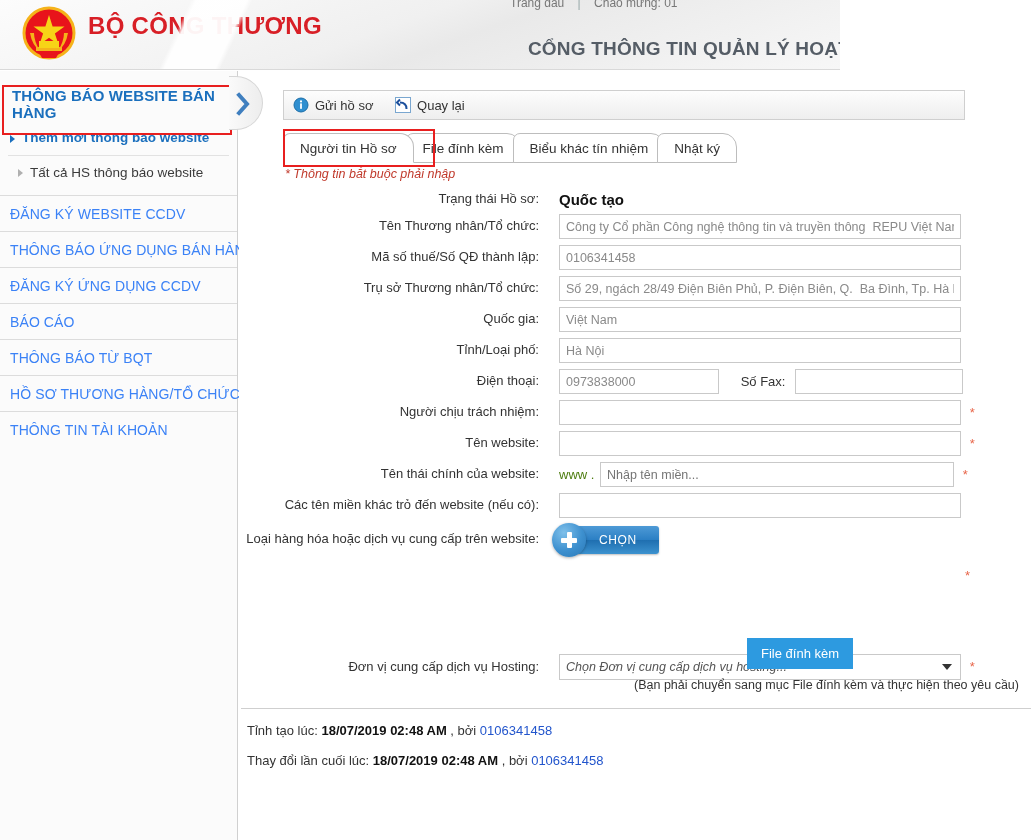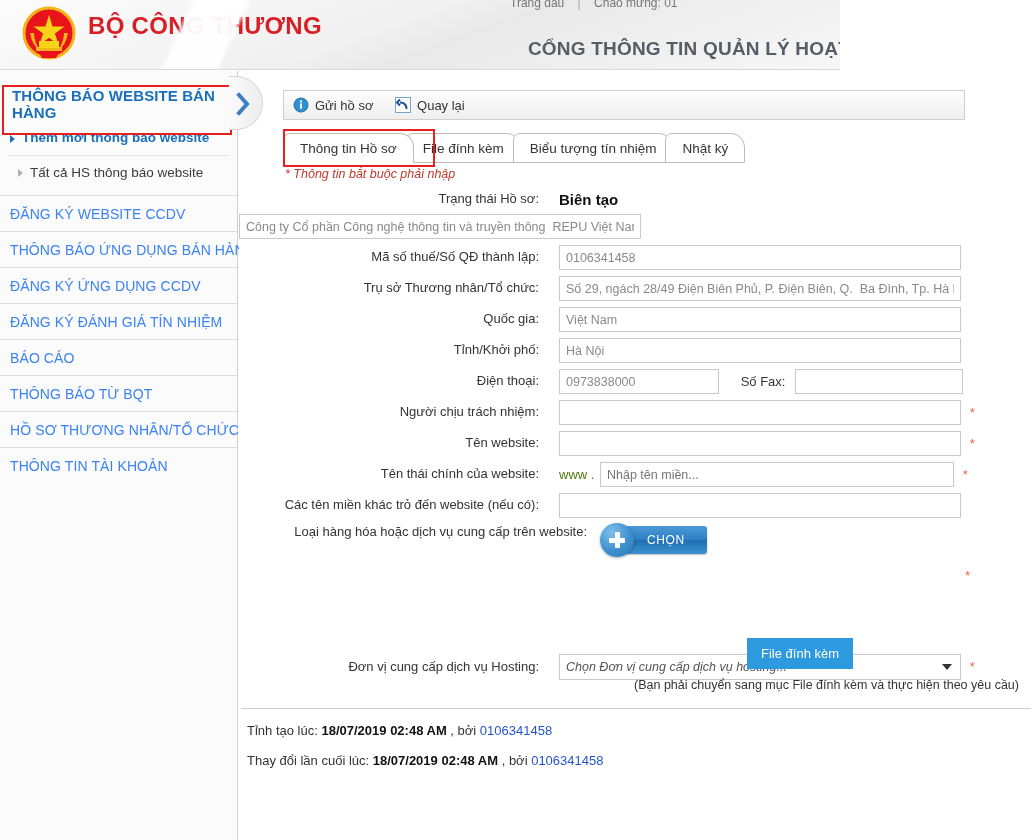--- a/index.html
+++ b/index.html
@@ -229,24 +229,23 @@
 <div id="sidebar">
   <div class="side-head">THÔNG BÁO WEBSITE BÁN HÀNG</div>
   <div class="side-sub">Thêm mới thông báo website</div>
   <div class="side-sub2">Tất cả HS thông báo website</div>
   <div class="side-hot"></div>
 
   <div class="list-wrap">
     <div class="side-item">ĐĂNG KÝ WEBSITE CCDV</div>
     <div class="side-item">THÔNG BÁO ỨNG DỤNG BÁN HÀNG</div>
     <div class="side-item">ĐĂNG KÝ ỨNG DỤNG CCDV</div>
-    <div class="side-item">ĐĂNG KÝ ĐÁNH GIÁ TÍN NHIỆM</div>
     <div class="side-item">BÁO CÁO</div>
     <div class="side-item">THÔNG BÁO TỪ BQT</div>
-    <div class="side-item">HỒ SƠ THƯƠNG NHÂN/TỔ CHỨC</div>
+    <div class="side-item">HỒ SƠ THƯƠNG HÀNG/TỔ CHỨC</div>
     <div class="side-item">THÔNG TIN TÀI KHOẢN</div>
   </div>
 </div>
 
 <div class="collapse-btn">
   <span>
     <svg width="20" height="26" viewBox="0 0 20 26">
       <path d="M5 4 L13 13 L5 22" fill="none" stroke="#3f7fbf" stroke-width="4" stroke-linecap="square"></path>
     </svg>
   </span>
@@ -270,38 +269,39 @@
         <svg width="16" height="16" viewBox="0 0 16 16">
           <rect x="0.5" y="0.5" width="15" height="15" fill="#fff" stroke="#7aa7d0"></rect>
           <path d="M11.5 12 C11.5 7 8 5.5 5 5.5 M5 2.5 L2 5.5 L5 8.5" fill="none" stroke="#1b4f9c" stroke-width="2"></path>
         </svg>
       </span>
       <span>Quay lại</span>
     </span>
   </div>
 
   <div class="tabs">
-    <div class="tab active">Thông tin Hồ sơ</div>
+    <div class="tab active">Người tin Hồ sơ</div>
     <div class="tab inactive">File đính kèm</div>
-    <div class="tab inactive">Biểu tượng tín nhiệm</div>
+    <div class="tab inactive">Biểu khác tín nhiệm</div>
     <div class="tab inactive">Nhật ký</div>
   </div>
   <div class="tab-hot"></div>
   <div class="req-note">* Thông tin bắt buộc phải nhập</div>
 
   <div class="form">
 
     <div class="frow">
       <div class="label">Trạng thái Hồ sơ:</div>
       <div class="field">
-        <span style="font-size:15px;font-weight:bold;color:#111;">Biên tạo</span>
-      </div>
-    </div>
-
-    <div class="frow">
+        <span style="font-size:15px;font-weight:bold;color:#111;">Quốc tạo</span>
+      </div>
+    </div>
+
+    <div class="frow">
+      <div class="label">Tên Thương nhân/Tổ chức:</div>
       <div class="field">
         <input class="txt" type="text" readonly="" value="Công ty Cổ phần Công nghệ thông tin và truyền thông  REPU Việt Nam" style="">
       </div>
     </div>
 
     <div class="frow">
       <div class="label">Mã số thuế/Số QĐ thành lập:</div>
       <div class="field">
         <input class="txt" type="text" readonly="" value="0106341458" style="">
       </div>
@@ -315,21 +315,21 @@
     </div>
 
     <div class="frow">
       <div class="label">Quốc gia:</div>
       <div class="field">
         <input class="txt" type="text" readonly="" value="Việt Nam" style="">
       </div>
     </div>
 
     <div class="frow">
-      <div class="label">Tỉnh/Khởi phố:</div>
+      <div class="label">Tỉnh/Loại phố:</div>
       <div class="field">
         <input class="txt" type="text" readonly="" value="Hà Nội" style="">
       </div>
     </div>
 
     <div class="frow">
       <div class="label">Điện thoại:</div>
       <div class="field">
         <input class="txt small" type="text" readonly="" value="0973838000" style="">
         <span class="fax-lbl">Số Fax:</span>
@@ -362,21 +362,21 @@
       </div>
     </div>
 
     <div class="frow">
       <div class="label">Các tên miền khác trỏ đến website (nếu có):</div>
       <div class="field">
         <input class="txt empty" type="text" value="" style="">
       </div>
     </div>
 
-    <div class="frow" style="align-items:flex-start;margin-top:6px;margin-left:48px;">
+    <div class="frow" style="align-items:center;margin-top:6px;">
       <div class="label">Loại hàng hóa hoặc dịch vụ cung cấp trên website:</div>
       <div class="field" style="padding-top:2px;">
         <span class="btn-chon">
           <span class="plus"></span>
           <span class="txt">CHỌN</span>
         </span>
       </div>
     </div>
 
     <div class="frow" style="height:30px;">

